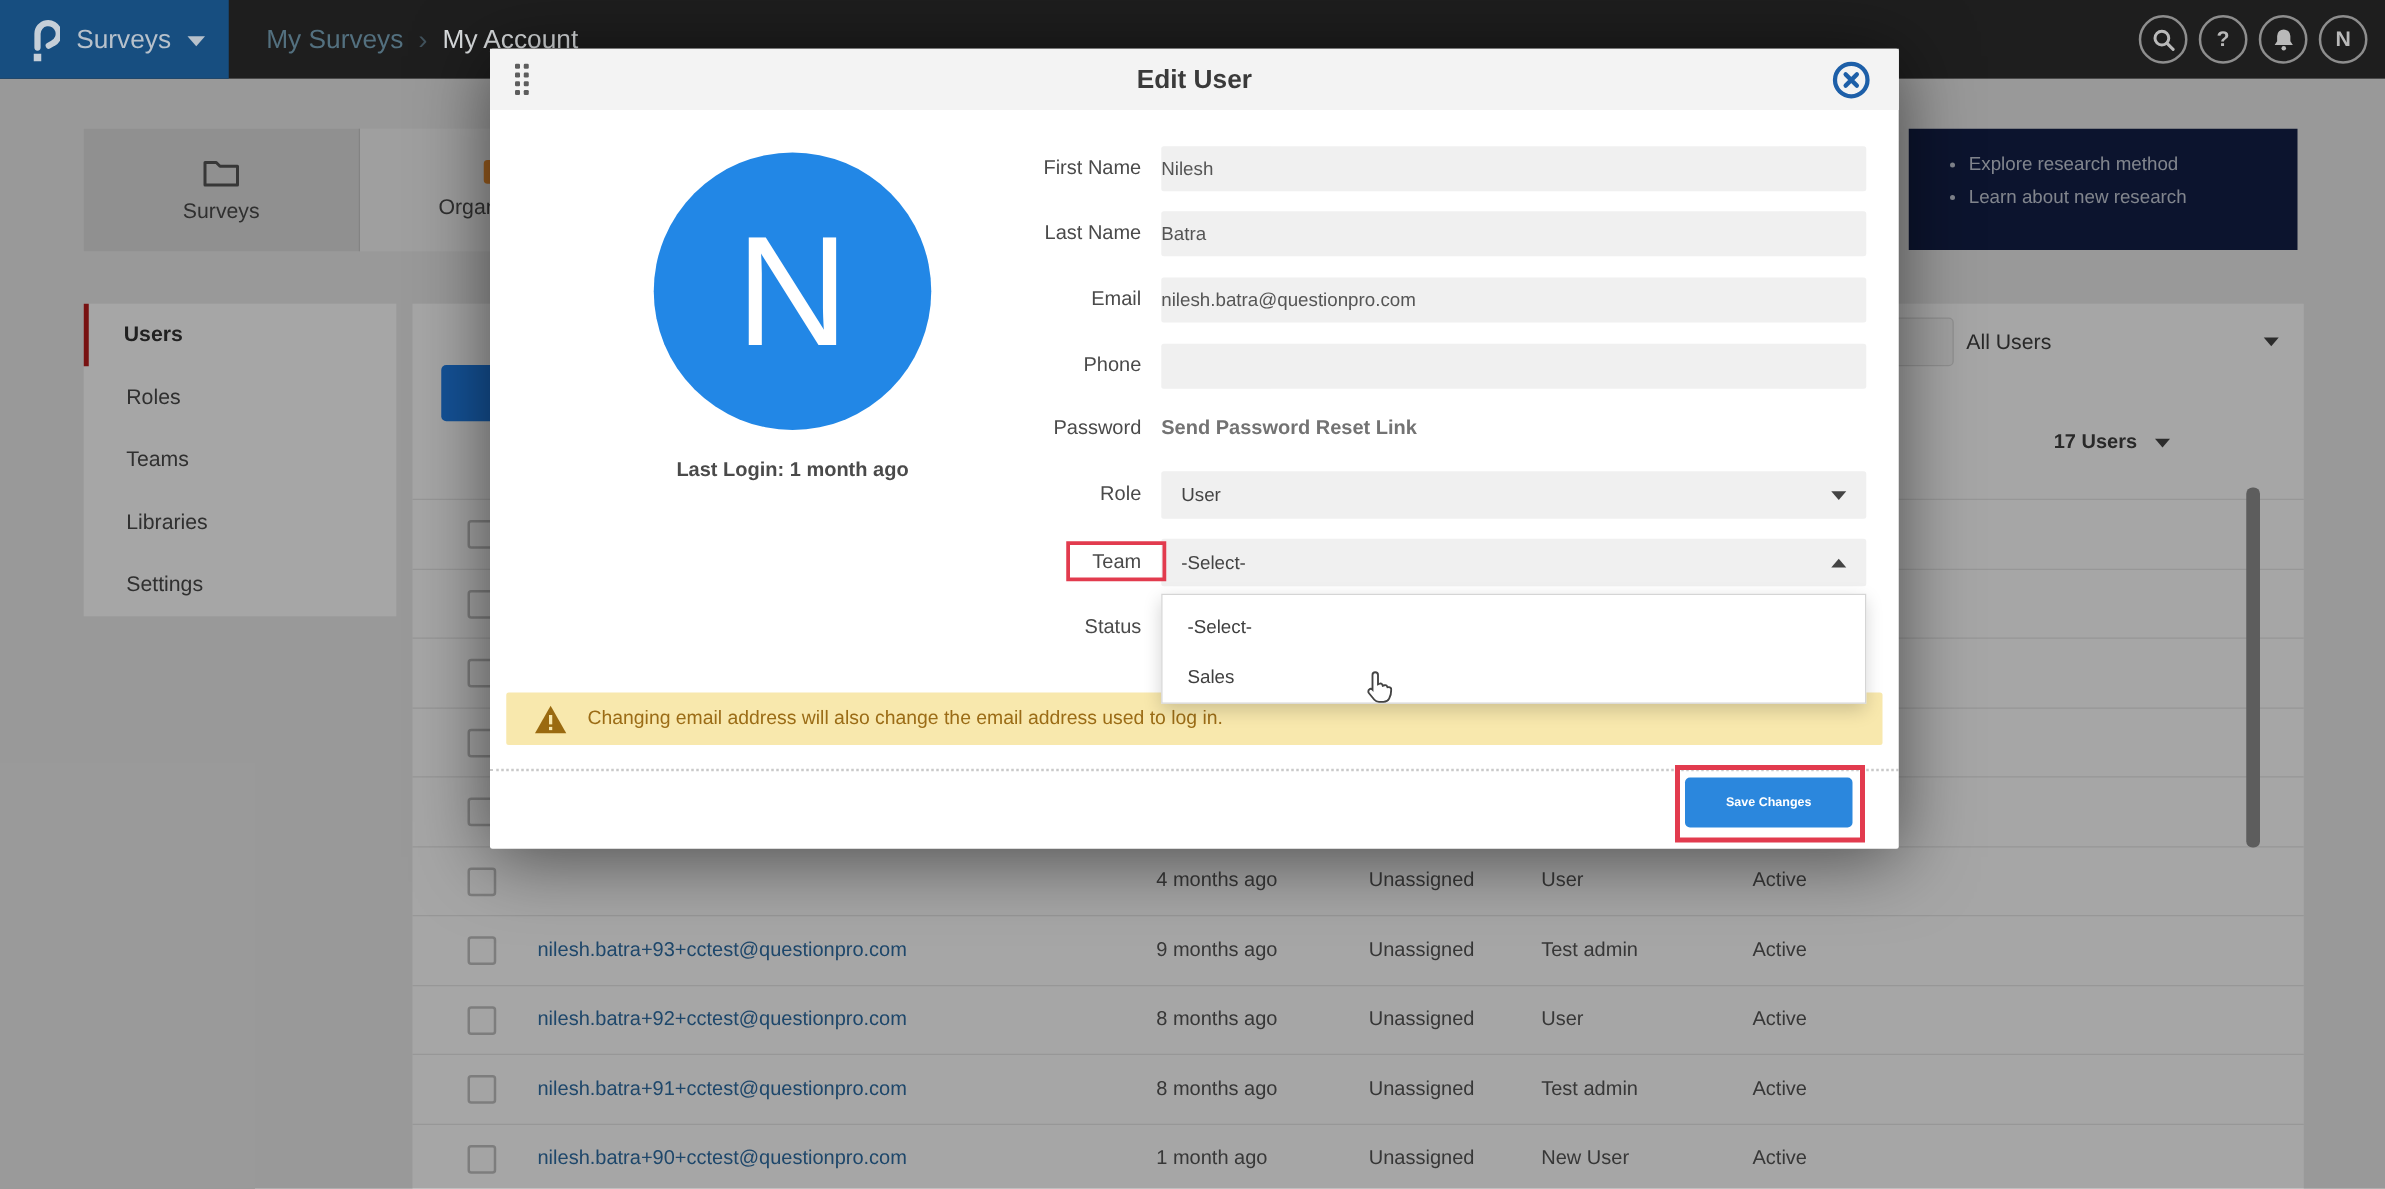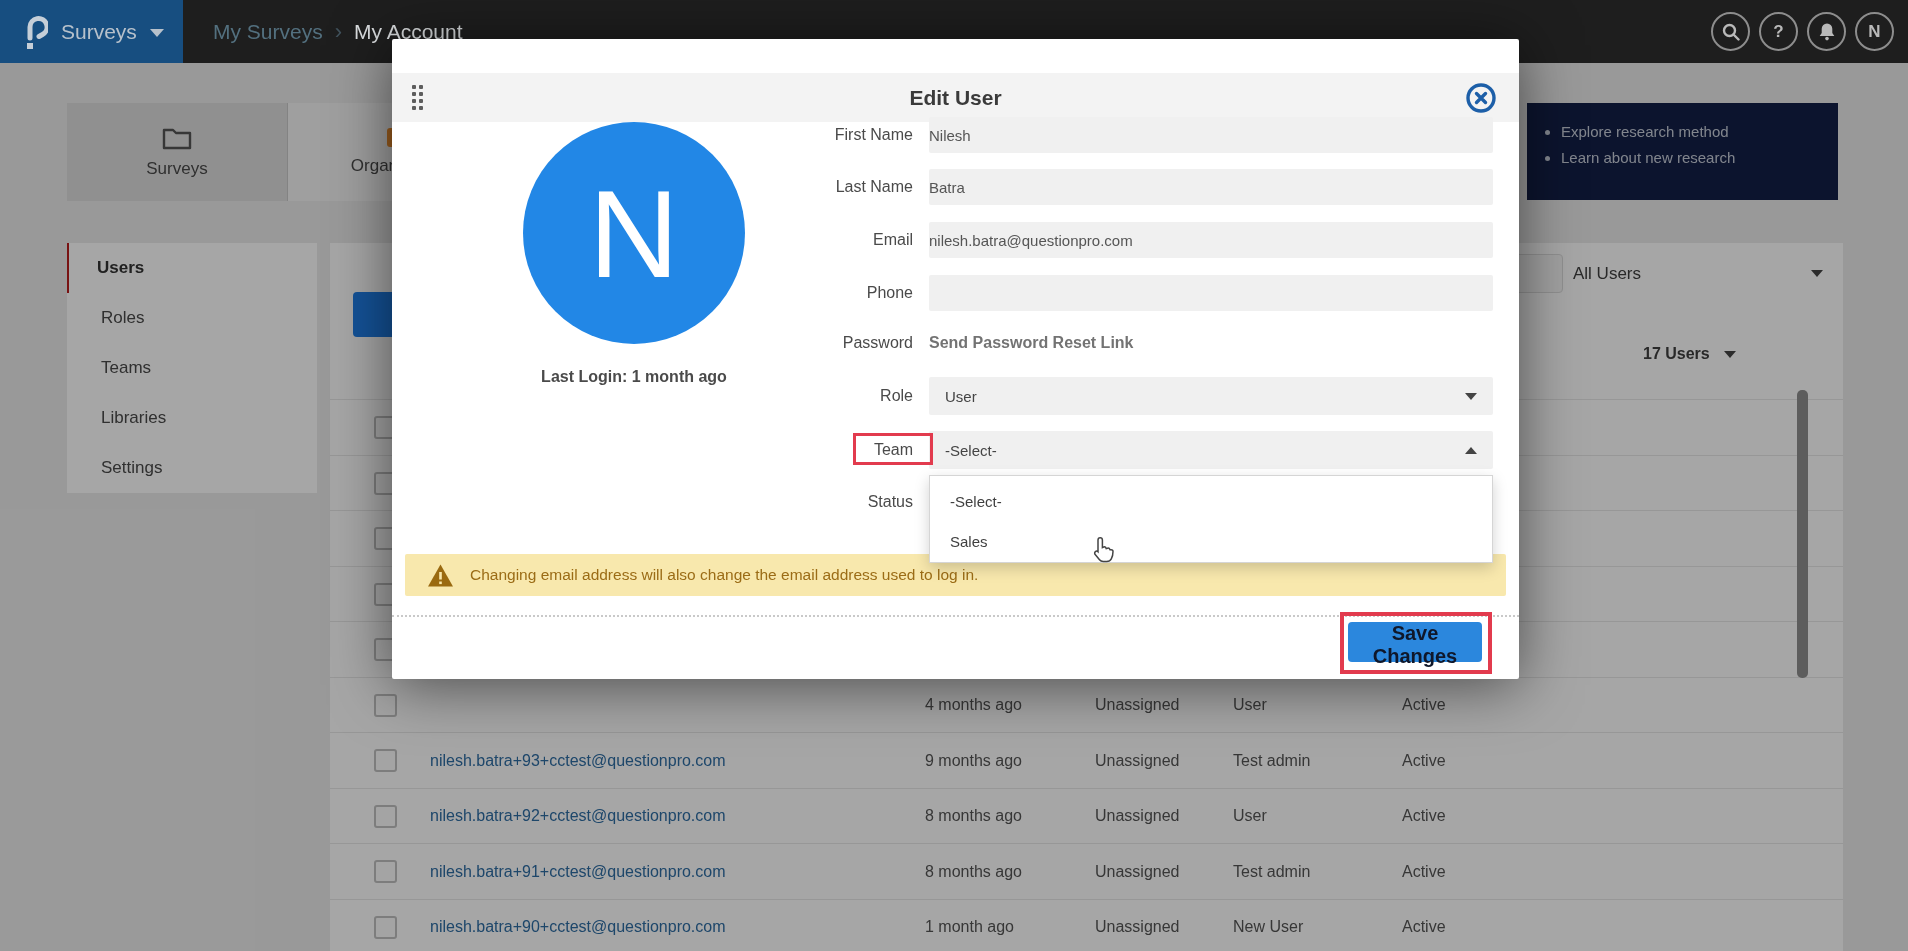--- a/index.html
+++ b/index.html
@@ -19,47 +19,47 @@
   .nav-circle { width:39px; height:39px; border-radius:50%; border:2px solid #8d8d8d; display:flex; align-items:center; justify-content:center; color:#b9b9b9; font-size:17px; font-weight:bold; }
 
   
   .content { position:absolute; inset:63px 0 0 0; z-index:1; }
 
   .tab { position:absolute; top:40px; height:98px; display:flex; flex-direction:column; align-items:center; justify-content:center; gap:9px; font-size:17px; color:#4a4a4a; }
   .tab-surveys { left:67px; width:221px; background:#dedede; border-right:1px solid #c9c9c9; }
   .tab-org { left:288px; width:222px; background:#f4f4f4; }
   .org-icon { width:24px; height:19px; background:#ef8f2e; border-radius:3px; }
 
-  .promo { position:absolute; left:1527px; top:40px; width:311px; height:97px; background:#131f47; color:#c7cdd9; font-size:15px; padding:20px 0 0 16px; }
+  .promo { position:absolute; left:1527px; top:40px; width:311px; height:97px; background:#131f47; color:#c7cdd9; font-size:15px; padding:20px 0 0 30px; }
   .promo li { list-style:disc; margin-left:18px; margin-bottom:9px; }
 
   .sidebar { position:absolute; left:67px; top:180px; width:250px; background:#ffffff; }
   .side-item { height:50px; display:flex; align-items:center; padding-left:28px; font-size:17px; color:#4a4a4a; border-left:6px solid transparent; }
-  .side-item.active { border-left:2px solid #b91c1c; font-weight:bold; color:#333; }
+  .side-item.active { border-left:4px solid #b91c1c; font-weight:bold; color:#333; }
 
   .table-card { position:absolute; left:330px; top:180px; width:1513px; height:708px; background:#ffffff; }
   .add-user-btn { position:absolute; left:23px; top:49px; width:187px; height:45px; background:#1f7fe8; border:none; border-radius:4px; }
   .search-box { position:absolute; left:950px; top:11px; width:283px; height:39px; background:#f7f7f7; border:1px solid #ddd; border-radius:4px; font-size:15px; padding:0 10px; color:#444; }
   .all-users { position:absolute; left:1243px; top:11px; width:250px; height:39px; display:flex; align-items:center; justify-content:space-between; font-size:17px; color:#3f3f3f; }
   .count-label { position:absolute; left:1313px; top:102px; display:flex; align-items:center; gap:14px; font-size:16px; font-weight:bold; color:#3f3f3f; }
   .rows { position:absolute; left:0; top:156px; width:1513px; }
   .urow { position:relative; height:55.5px; border-top:1px solid #e8e8e8; }
   .ucell { position:absolute; top:0; height:55.5px; display:flex; align-items:center; font-size:16px; color:#555; }
   .chk { position:absolute; left:44px; top:16px; width:23px; height:23px; border:2px solid #c0c0c0; border-radius:3px; background:#fcfcfc; }
   .c-email { left:100px; color:#2e6da4; }
   .c-date { left:595px; }
   .c-team { left:765px; }
   .c-role { left:903px; }
   .c-status { left:1072px; }
   .vscroll { position:absolute; left:1467px; top:147px; width:11px; height:288px; background:#8f8f8f; border-radius:5px; }
 
   
   .overlay { position:absolute; left:0; top:63px; width:1908px; height:888px; background:rgba(0,0,0,0.35); z-index:50; }
   .modal { position:absolute; left:392px; top:39px; width:1127px; height:640px; background:#ffffff; border-radius:2px; box-shadow:0 6px 60px rgba(0,0,0,0.55); z-index:100; }
-  .modal-header { position:absolute; left:0; top:0; width:100%; height:49px; background:#f3f3f3; display:flex; align-items:center; justify-content:center;margin-top:34px; }
+  .modal-header { position:absolute; left:0; top:0; width:100%; height:49px; background:#f3f3f3; display:flex; align-items:center; justify-content:center; }
   .modal-title { font-size:21px; font-weight:bold; color:#3a3a3a; }
   .drag-handle { position:absolute; left:20px; top:12px; display:grid; grid-template-columns:4px 4px; grid-auto-rows:4px; gap:3px; }
   .drag-handle span { width:4px; height:4px; background:#5d5d5d; border-radius:1px; }
   .modal-close { position:absolute; right:22px; top:9px; width:32px; height:32px; background:none; border:none; cursor:pointer; }
 
   .avatar-big { position:absolute; left:131px; top:83px; width:222px; height:222px; border-radius:50%; background:#2287e6; display:flex; align-items:center; justify-content:center; color:#ffffff; font-size:125px; }
   .last-login { position:absolute; left:76px; top:329px; width:332px; text-align:center; font-size:16px; font-weight:bold; color:#4a4a4a; }
 
   .frow { position:absolute; left:0; width:1101px; }
   .flabel { position:absolute; left:0; width:521px; text-align:right; font-size:16px; color:#4a4a4a; }
@@ -71,21 +71,21 @@
 
   .team-annotation { position:absolute; left:461px; top:394px; width:80px; height:32px; border:3px solid #e23b4e; z-index:5; pointer-events:none; }
   .dropdown-panel { position:absolute; left:537px; top:436px; width:564px; height:88px; background:#ffffff; border:1px solid #d5d5d5; box-shadow:0 5px 14px rgba(0,0,0,0.18); z-index:4; padding-top:5px; }
   .dd-option { height:40px; display:flex; align-items:center; padding-left:20px; font-size:15px; color:#3f3f3f; }
   .cursor-hand { position:absolute; left:698px; top:496px; z-index:6; }
 
   .warning-bar { position:absolute; left:13px; top:515px; width:1101px; height:42px; background:#f8e8ad; border-radius:2px; display:flex; align-items:center; }
   .warning-bar svg { margin:0 16px 0 22px; }
   .warning-text { font-size:15.5px; color:#9b6c16; }
   .dotted-sep { position:absolute; left:0; top:576px; width:1127px; border-top:2px dotted #c9c9c9; }
-  .save-btn { position:absolute; left:956px; top:583px; width:134px; height:40px; background:#2b87dd; color:#0f172a; font-size:20px; font-weight:bold; border:none; border-radius:4px; cursor:pointer; font-family:"Liberation Sans", sans-serif; }
+  .save-btn { position:absolute; left:956px; top:583px; width:134px; height:40px; background:#2b87dd; color:#ffffff; font-size:10px; font-weight:bold; border:none; border-radius:4px; cursor:pointer; font-family:"Liberation Sans", sans-serif; }
   .save-annotation { position:absolute; left:948px; top:573px; width:152px; height:62px; border:4px solid #e23b4e; pointer-events:none; }
 </style>
 </head>
 <body>
 
 <header class="navbar">
   <div class="brand">
     <svg width="26" height="38" viewBox="0 0 26 38">
       <path d="M8 25 V14 a8.5 8.5 0 1 1 12.5 7.5 l-3.5 2" fill="none" stroke="#c6cfd8" stroke-width="5" stroke-linecap="round"></path>
       <rect x="5" y="30" width="6" height="6" fill="#c6cfd8"></rect>

